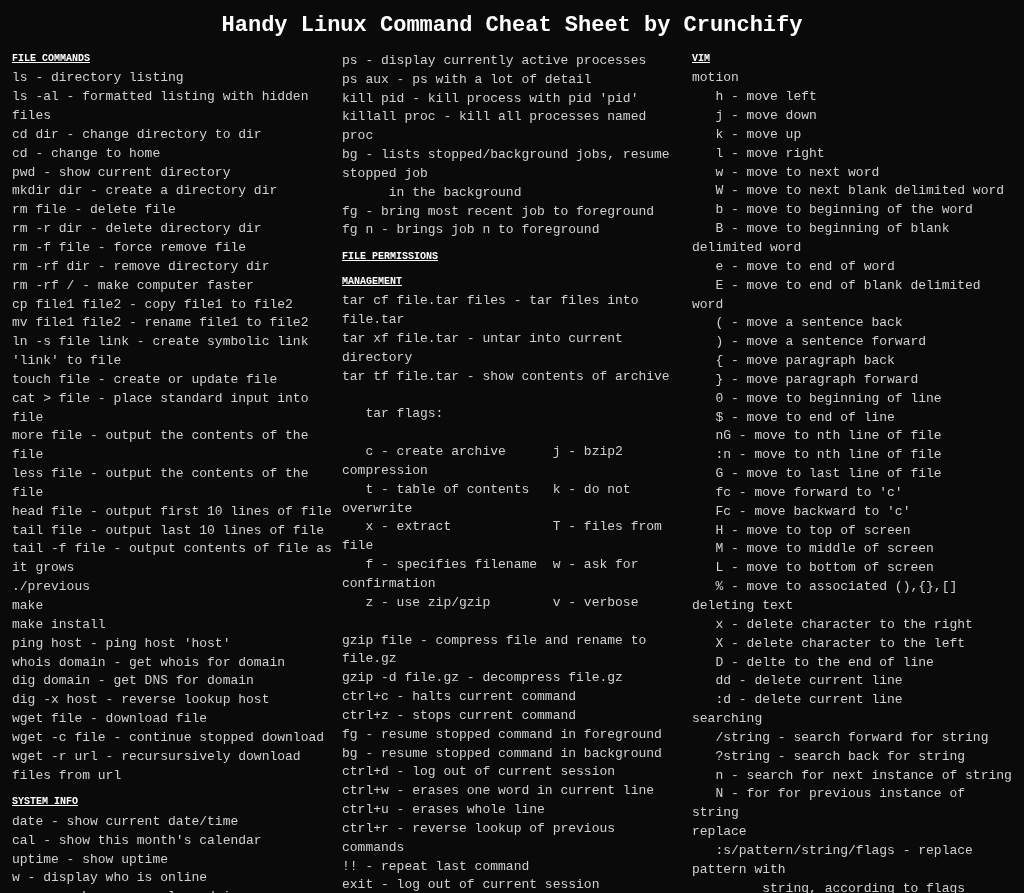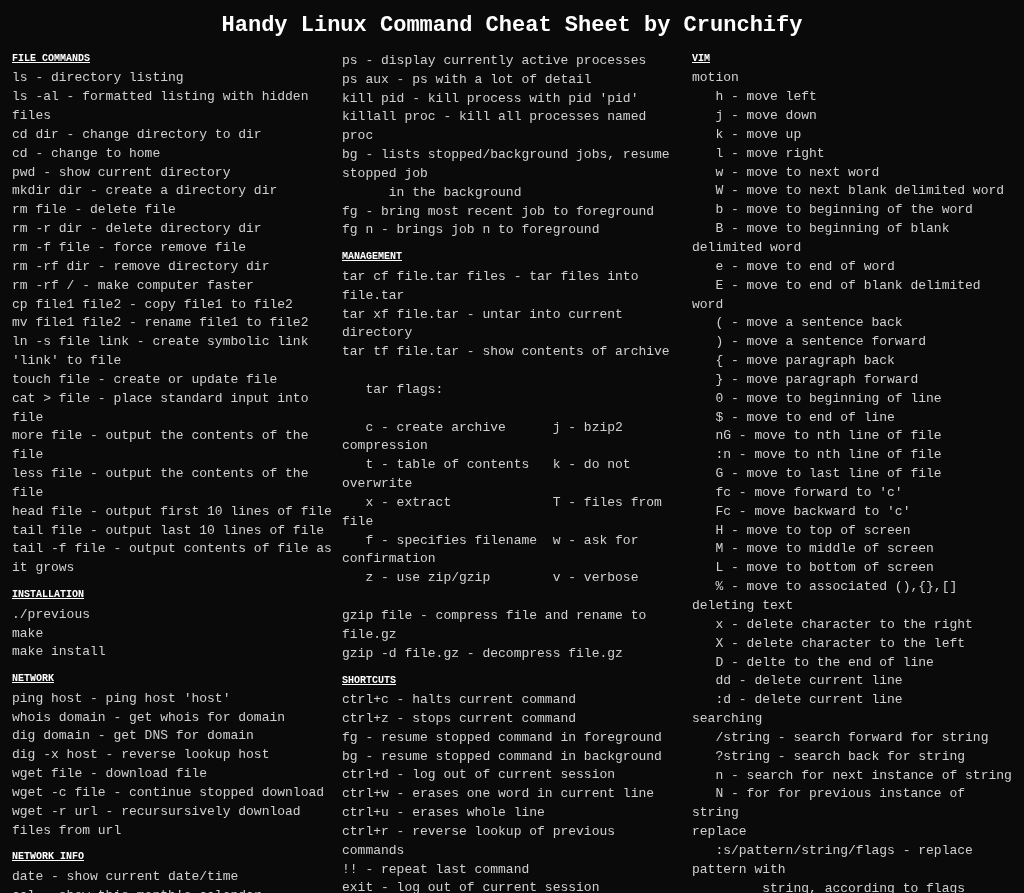--- a/index.html
+++ b/index.html
@@ -74,33 +74,31 @@
 cp file1 file2 - copy file1 to file2
 mv file1 file2 - rename file1 to file2
 ln -s file link - create symbolic link 'link' to file
 touch file - create or update file
 cat &gt; file - place standard input into file
 more file - output the contents of the file
 less file - output the contents of the file
 head file - output first 10 lines of file
 tail file - output last 10 lines of file
 tail -f file - output contents of file as it grows</pre>
-        <div class="section-title">INSTALLATION</div>
         <pre class="content-text">./previous
 make
 make install</pre>
-        <div class="section-title">NETWORK</div>
         <pre class="content-text">ping host - ping host 'host'
 whois domain - get whois for domain
 dig domain - get DNS for domain
 dig -x host - reverse lookup host
 wget file - download file
 wget -c file - continue stopped download
 wget -r url - recursursively download files from url</pre>
-        <div class="section-title">NETWORK INFO</div>
+        <div class="section-title">SYSTEM INFO</div>
         <pre class="content-text">date - show current date/time
 cal - show this month's calendar
 uptime - show uptime
 w - display who is online
 uname - who are you logged in as
 uname -a - show kernel config
 cat /proc/cpuinfo - cpu info
 cat /proc/meminfo - memory information
 man command - show manual for command
 df - show disk usage
@@ -113,36 +111,36 @@
 
     <div class="col" id="col2-content">
         <pre class="content-text">ps - display currently active processes
 ps aux - ps with a lot of detail
 kill pid - kill process with pid 'pid'
 killall proc - kill all processes named proc
 bg - lists stopped/background jobs, resume stopped job
       in the background
 fg - bring most recent job to foreground
 fg n - brings job n to foreground</pre>
+        <div class="section-title">FILE PERMISSIONS</div>
         <div class="section-title">MANAGEMENT</div>
         <pre class="content-text">tar cf file.tar files - tar files into file.tar
 tar xf file.tar - untar into current directory
 tar tf file.tar - show contents of archive
 
    tar flags:
 
    c - create archive      j - bzip2 compression
    t - table of contents   k - do not overwrite
    x - extract             T - files from file
    f - specifies filename  w - ask for confirmation
    z - use zip/gzip        v - verbose
 
 gzip file - compress file and rename to file.gz
 gzip -d file.gz - decompress file.gz</pre>
-        <div class="section-title">SHORTCUTS</div>
         <pre class="content-text">ctrl+c - halts current command
 ctrl+z - stops current command
 fg - resume stopped command in foreground
 bg - resume stopped command in background
 ctrl+d - log out of current session
 ctrl+w - erases one word in current line
 ctrl+u - erases whole line
 ctrl+r - reverse lookup of previous commands
 !! - repeat last command
 exit - log out of current session</pre>

